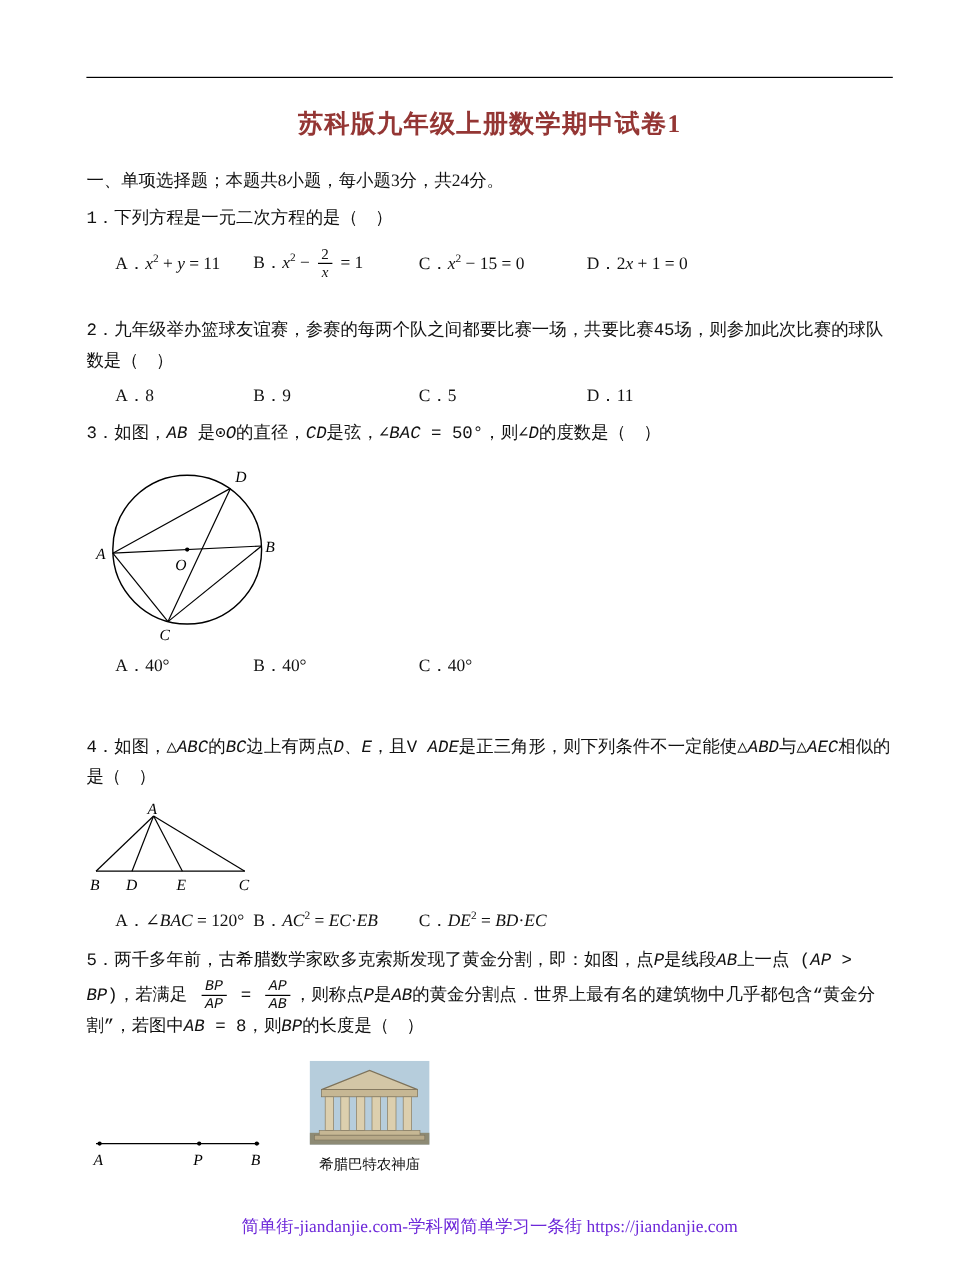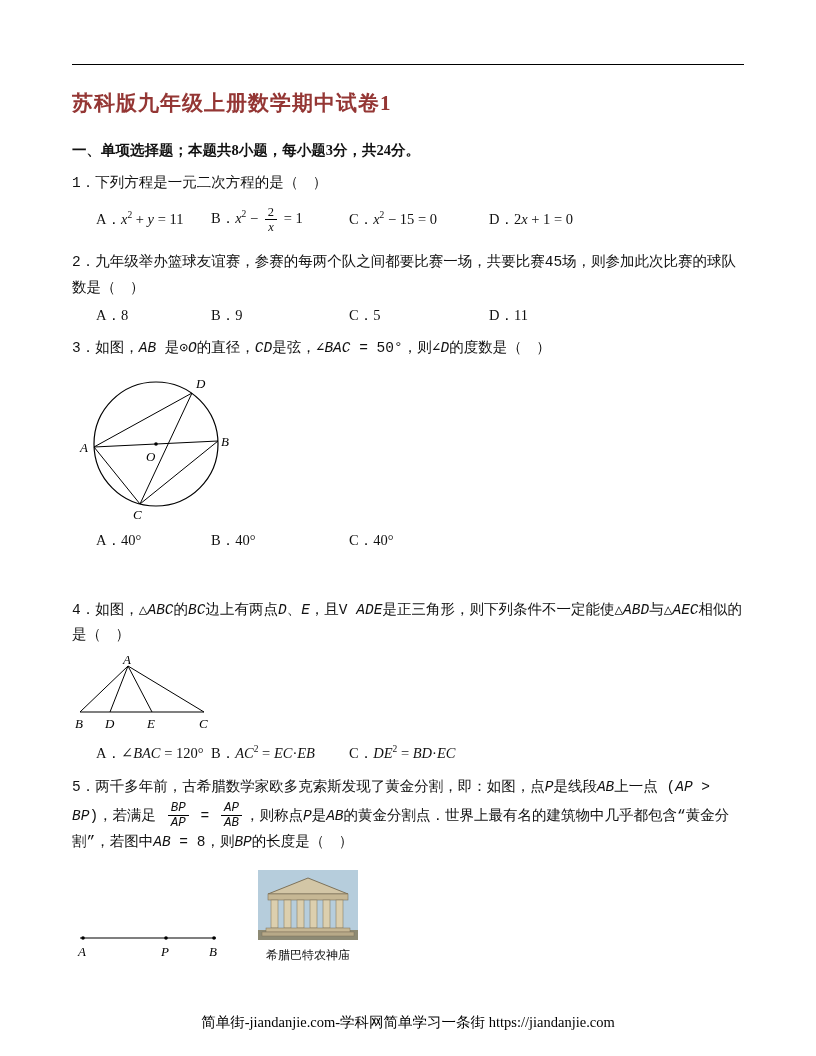--- a/index.html
+++ b/index.html
@@ -4,22 +4,22 @@
 <style>
   * { margin:0; padding:0; box-sizing:border-box; }
   html,body { background:#fff; }
   body {
     width:816px; height:1056px;
     font-family:"Liberation Serif","DejaVu Serif",serif;
     color:#111;
   }
   .page { position:relative; width:816px; height:1056px; padding:0 72px; overflow:hidden; background:#fff; }
   .top-rule { border-top:1.6px solid #000; margin-top:64px; }
-  .title { text-align:left; font-size:21px; font-weight:bold; color:#943634; margin-top:24px; letter-spacing:1px; }
-  .section-header { font-size:14.5px; font-weight:bold; margin-top:24px; }
+  .title { text-align:center; font-size:21px; font-weight:bold; color:#943634; margin-top:24px; letter-spacing:1px; }
+  .section-header { font-size:14.5px; font-weight:normal; margin-top:24px; }
   .stem { font-size:14.5px; line-height:1.75; margin-top:11px;font-family:Liberation Mono, monospace; }
   .opts {
     display:grid; grid-template-columns:115px 138px 140px 1fr;
     margin:5px 0 0 24px; font-size:14.5px; align-items:center;
   }
   .opts-tall { min-height:36px; }
   .opt { white-space:nowrap; }
   .opt-label { letter-spacing:0; }
   i { font-style:italic; }
   sup { font-size:9.5px; vertical-align:super; line-height:0; }
@@ -27,21 +27,21 @@
   .frac .num { border-bottom:1px solid #000; padding:0 3px; display:block; }
   .frac .den { padding:0 3px; display:block; }
   .figure-row { display:flex; align-items:flex-start; margin-top:6px; }
   svg text { font-family:"Liberation Serif","DejaVu Serif",serif; font-style:italic; font-size:13px; fill:#000; }
   .q3-gap { margin-bottom:48px; }
   .q5-figs { display:flex; align-items:flex-end; margin-top:14px; margin-left:2px; }
   .parthenon-block { margin-left:34px; text-align:center; }
   .parthenon-caption { font-size:12px; margin-top:3px; font-style:normal; }
   .footer {
     position:absolute; left:0; right:0; bottom:24px;
-    text-align:center; font-size:14.5px; color:#000000;
+    text-align:center; font-size:14.5px; color:#6d28d9;
   }
 </style>
 </head>
 <body>
 
 <div class="page">
 
   <div class="top-rule"></div>
 
   <h1 class="title">苏科版九年级上册数学期中试卷1</h1>
@@ -55,21 +55,21 @@
       <div class="opt"><span class="opt-label">B．</span><span class="opt-content"><i>x</i><sup>2</sup> − <span class="frac">
               <span class="num">2</span>
               <span class="den"><i>x</i></span>
             </span> = 1</span></div>
       <div class="opt"><span class="opt-label">C．</span><span class="opt-content"><i>x</i><sup>2</sup> − 15 = 0</span></div>
       <div class="opt"><span class="opt-label">D．</span><span class="opt-content">2<i>x</i> + 1 = 0</span></div>
     </div>
   </div>
 
   <div>
-    <div class="stem" style="margin-top:13px">2．九年级举办篮球友谊赛，参赛的每两个队之间都要比赛一场，共要比赛45场，则参加此次比赛的球队数是（　）</div>
+    <div class="stem" style="margin-top:27px">2．九年级举办篮球友谊赛，参赛的每两个队之间都要比赛一场，共要比赛45场，则参加此次比赛的球队数是（　）</div>
     <div class="opts">
       <div class="opt"><span class="opt-label">A．</span><span class="opt-content">8</span></div>
       <div class="opt"><span class="opt-label">B．</span><span class="opt-content">9</span></div>
       <div class="opt"><span class="opt-label">C．</span><span class="opt-content">5</span></div>
       <div class="opt"><span class="opt-label">D．</span><span class="opt-content">11</span></div>
     </div>
   </div>
 
   <div>
     <div class="stem" style="">3．如图，<i>AB</i> 是⊙<i>O</i>的直径，<i>CD</i>是弦，∠<i>BAC</i> = 50°，则∠<i>D</i>的度数是（　）</div>

